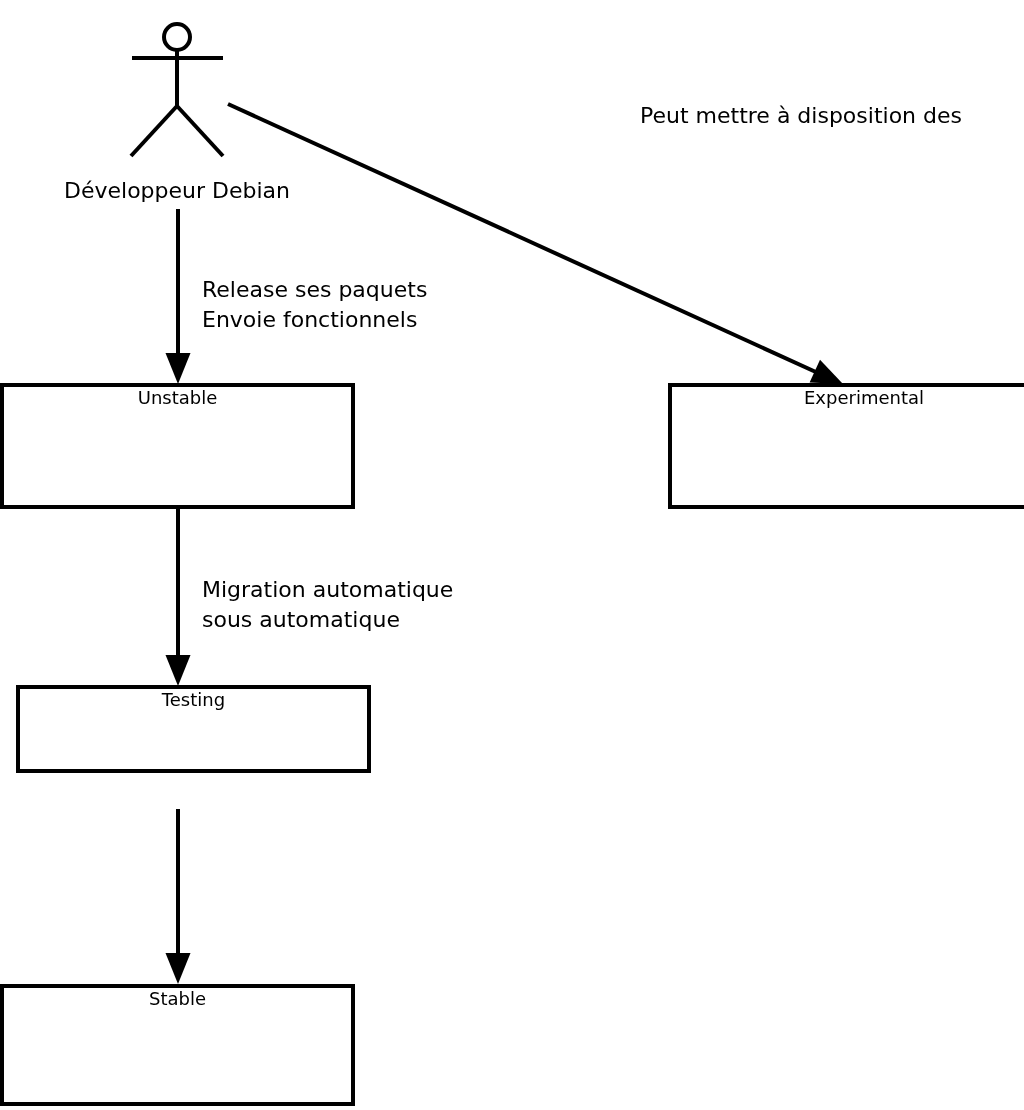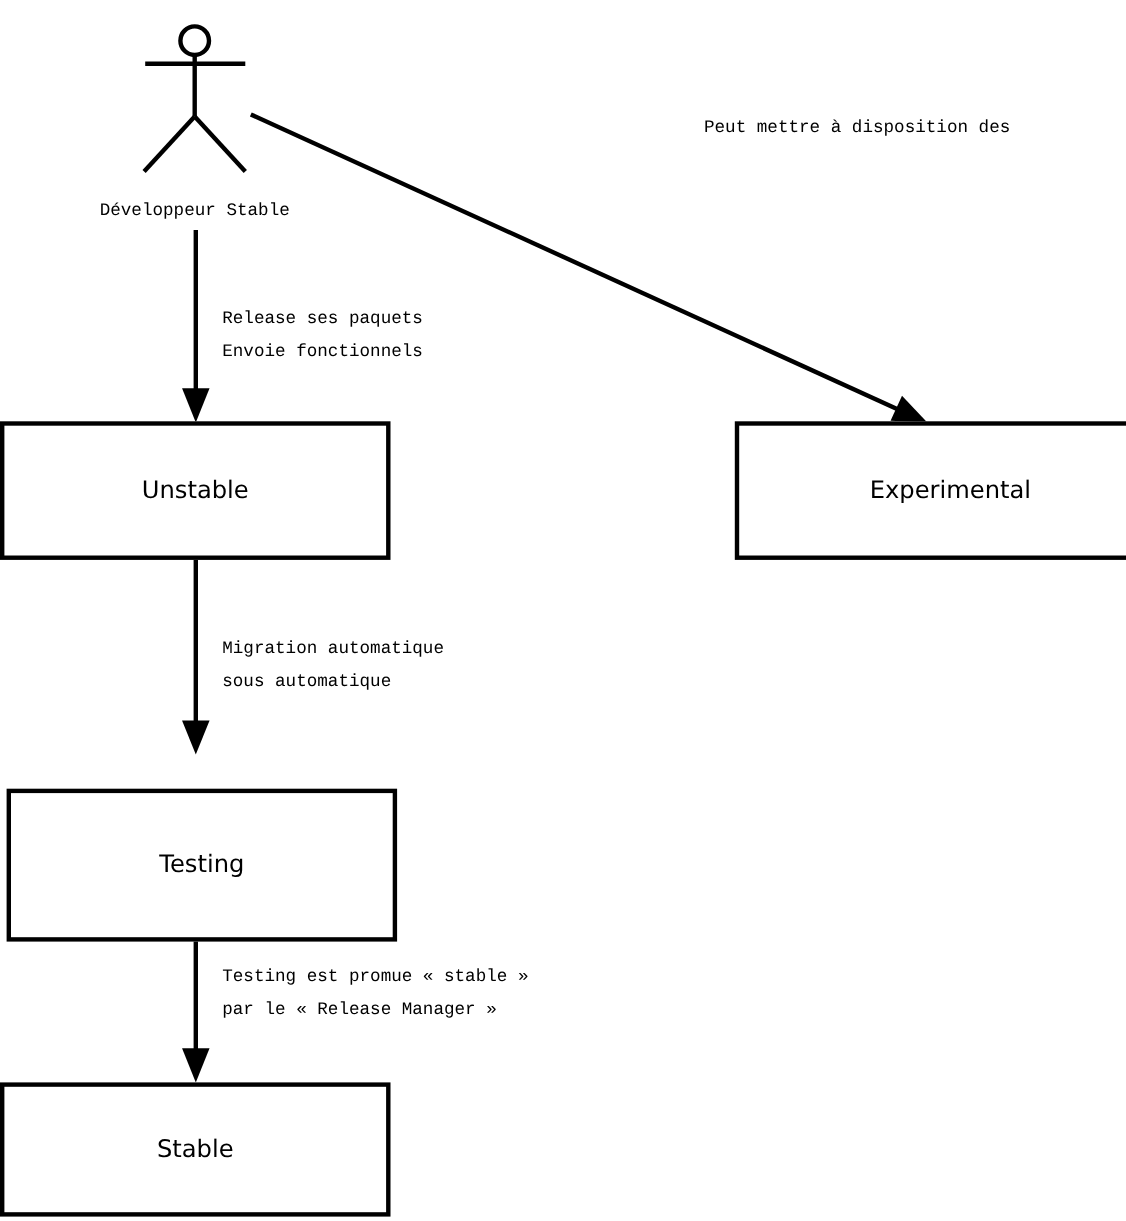--- a/index.html
+++ b/index.html
@@ -32,34 +32,32 @@
   .arrowhead {
     fill: #000000;
     stroke: none;
   }
   .node {
     position: absolute;
     box-sizing: border-box;
     border: 4px solid #000000;
     background: #ffffff;
     display: flex;
-    align-items: center;
     justify-content: center;
-    font-size: 22px;
+    font-size: 18px;
   }
   .node-unstable     { left: 0px;   top: 383px; width: 355px; height: 126px; }
   .node-experimental { left: 668px; top: 383px; width: 392px; height: 126px; }
-  .node-testing      { left: 6px;   top: 685px; width: 355px; height: 139px; margin-top: 32px; }
+  .node-testing      { left: 16px;   top: 685px; width: 355px; height: 88px; }
   .node-stable       { left: 0px;   top: 984px; width: 355px; height: 122px; }
   .free-label {
     position: absolute;
-    font-size: 16px;
+    font-size: 22px;
     line-height: 30px;
     white-space: nowrap;
-    font-family: Liberation Mono, monospace;
   }
   .actor-label {
     left: 177px;
     top: 176px;
     transform: translateX(-50%);
   }
   .label-note        { left: 640px; top: 101px; }
   .label-envoy       { left: 202px; top: 275px; }
   .label-migration   { left: 202px; top: 575px; }
   .label-promotion   { left: 202px; top: 873px; }
@@ -94,40 +92,36 @@
       <line class="stroke" x1="178" y1="509" x2="178" y2="659"></line>
       <polygon class="arrowhead" points="178,686 165.5,655 190.5,655"></polygon>
     </g>
 
     <g>
       <line class="stroke" x1="178" y1="809" x2="178" y2="957"></line>
       <polygon class="arrowhead" points="178,984 165.5,953 190.5,953"></polygon>
     </g>
   </svg>
 
-  <div class="free-label actor-label">Développeur Stable</div>
+  <div class="free-label actor-label">Développeur Debian</div>
 
   <div class="free-label label-note">
     <span class="line-span">Peut mettre à disposition des</span>
   </div>
 
   <div class="free-label label-envoy">
     <span class="line-span">Release ses paquets</span>
     <span class="line-span">Envoie fonctionnels</span>
   </div>
 
   <div class="free-label label-migration">
     <span class="line-span">Migration automatique</span>
     <span class="line-span">sous automatique</span>
   </div>
 
-  <div class="free-label label-promotion">
-    <span class="line-span">Testing est promue « stable »</span>
-    <span class="line-span">par le « Release Manager »</span>
-  </div>
 
   <div class="node node-unstable">
     <span>Unstable</span>
   </div>
 
   <div class="node node-experimental">
     <span>Experimental</span>
   </div>
 
   <div class="node node-testing">

